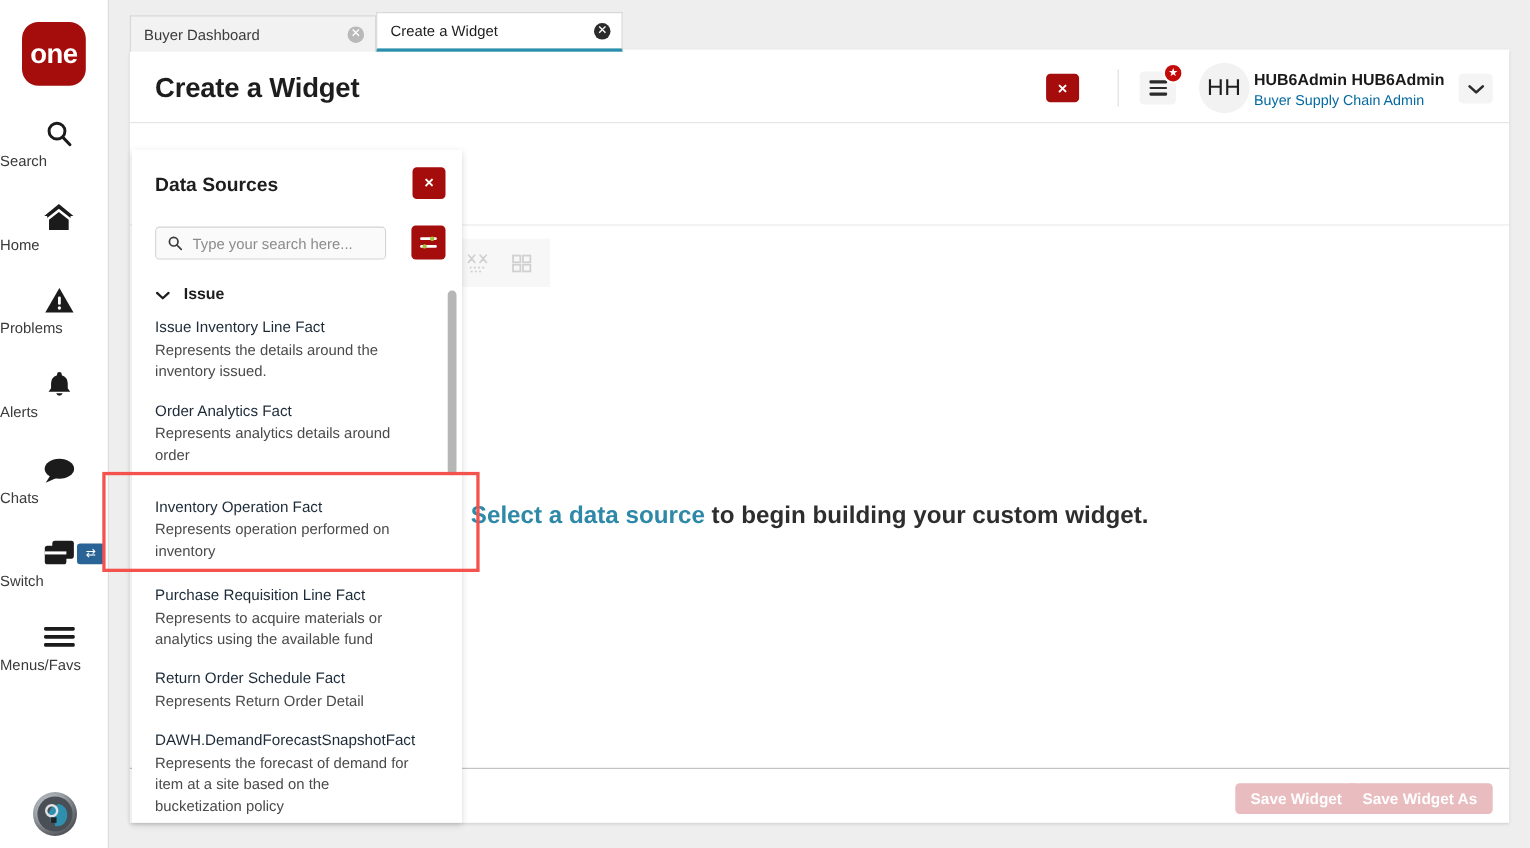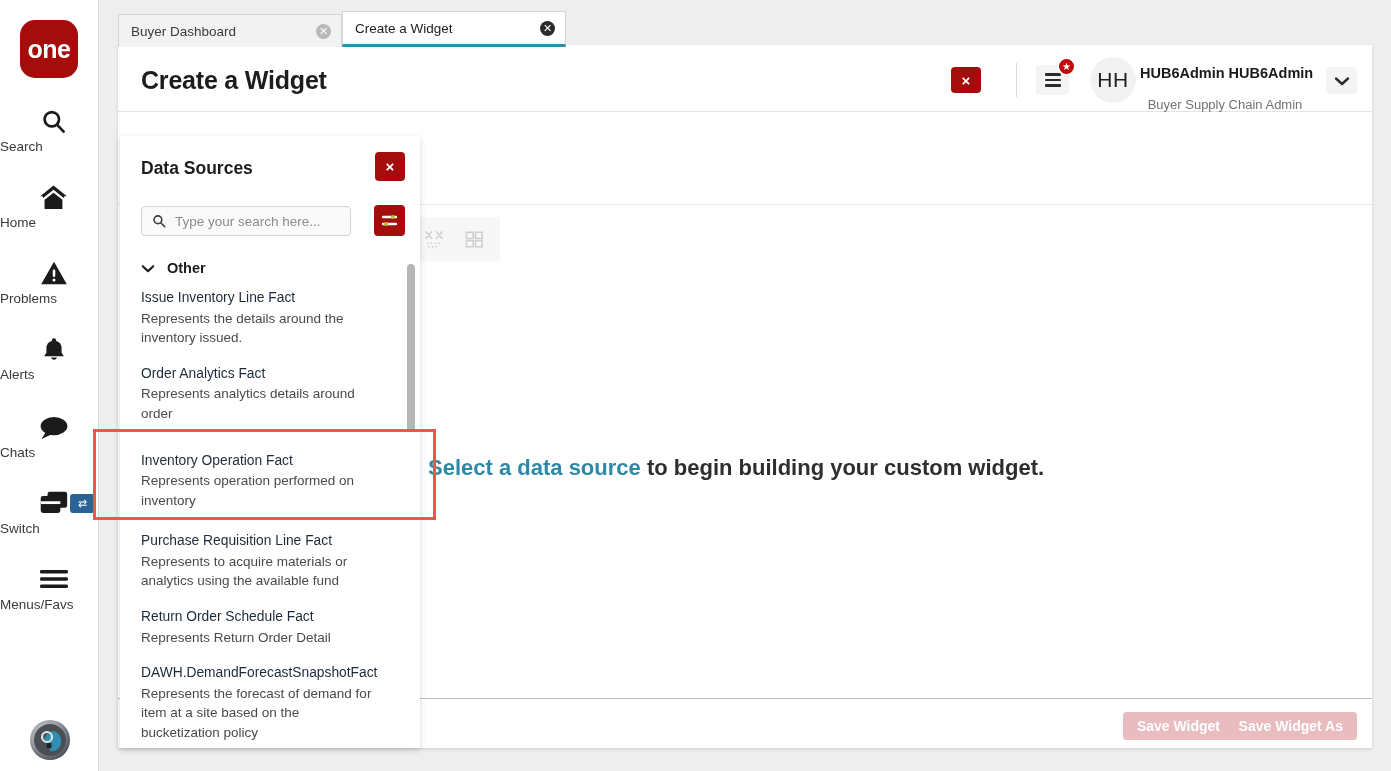--- a/index.html
+++ b/index.html
@@ -143,23 +143,23 @@
     color: #fff; font-size: 10px; line-height: 1;
   }
   .avatar {
     position: absolute; right: 236px; top: 12px;
     width: 46px; height: 46px; border-radius: 50%;
     background: #f2f2f2; color: #1f1f1f;
     display: flex; align-items: center; justify-content: center;
     font-size: 21px; letter-spacing: 0.5px;
     cursor: pointer;
   }
-  .userblock { position: absolute; right: 62px; top: 20px; text-align: center; width: 170px; }
+  .userblock { position: absolute; right: 62px; top: 20px; text-align: left; width: 170px; }
   .user-name { font-size: 14.5px; font-weight: 700; color: #1a1a1a; white-space: nowrap; }
-  .user-role { font-size: 13px; color: #737373; margin-top: 16px; white-space: nowrap; }
+  .user-role { font-size: 13px; color: #0369a1; margin-top: 2px; white-space: nowrap; }
   .user-caret {
     position: absolute; right: 15px; top: 22px;
     width: 31px; height: 27px; border-radius: 4px;
     background: #f4f4f4;
     display: flex; align-items: center; justify-content: center;
     cursor: pointer;
   }
 
   
   .workspace { position: relative; height: 636px; }
@@ -544,21 +544,21 @@
         </svg>
       </div>
     </div>
 
     <div class="ds-listwrap">
 
       <div class="ds-group">
         <svg width="14" height="9" viewBox="0 0 16 10" fill="none" stroke="#1d1d1d" stroke-width="2.4">
           <polyline points="2,2.5 8,8 14,2.5" stroke-linecap="round" stroke-linejoin="round"></polyline>
         </svg>
-        <span class="ds-group-label">Other</span>
+        <span class="ds-group-label">Issue</span>
       </div>
 
       <div class="ds-item">
         <div class="ds-item-name">Issue Inventory Line Fact</div>
         <div class="ds-item-desc">Represents the details around the inventory issued.</div>
       </div>
 
       <div class="ds-item">
         <div class="ds-item-name">Order Analytics Fact</div>
         <div class="ds-item-desc">Represents analytics details around order</div>

